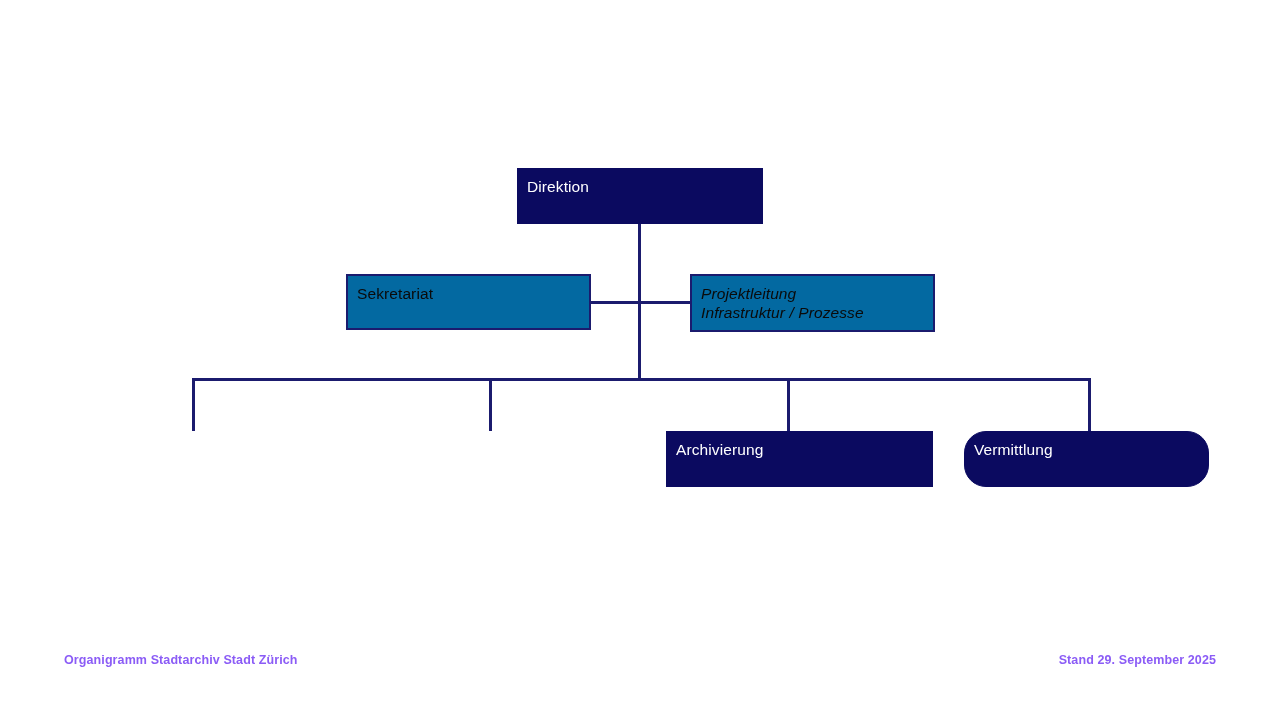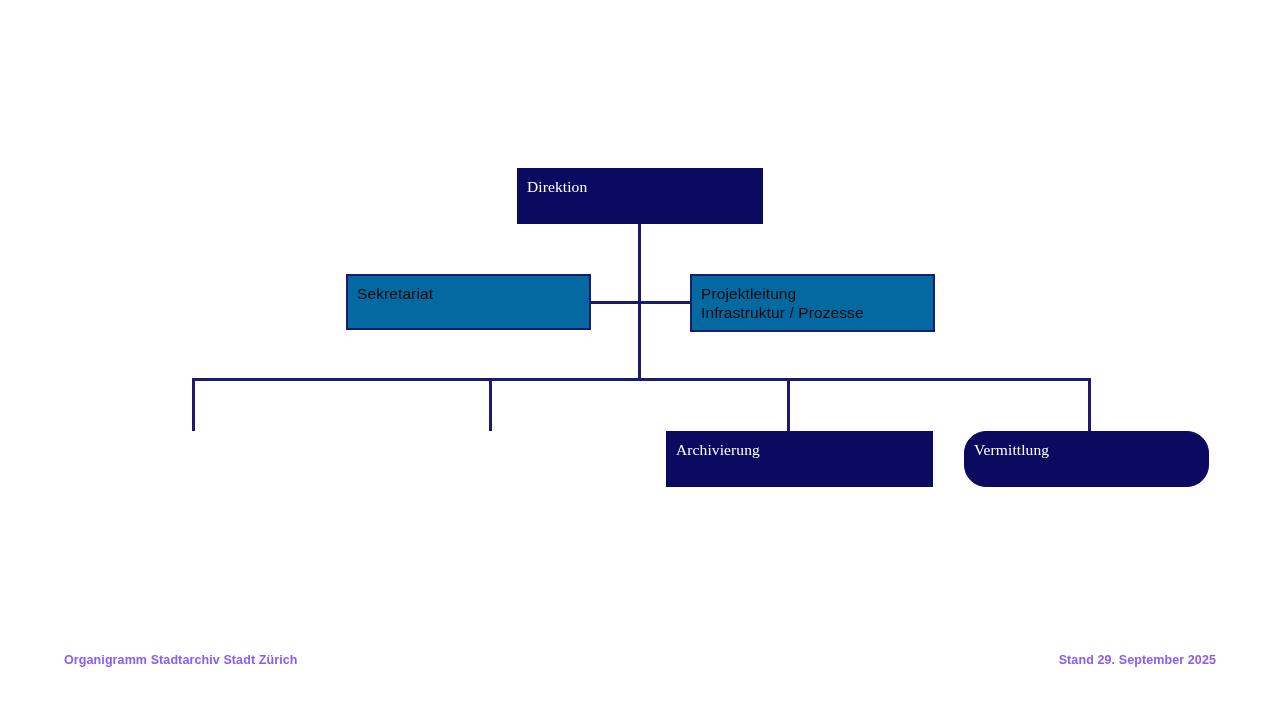--- a/index.html
+++ b/index.html
@@ -38,21 +38,20 @@
     display: block;
     font-size: 15.5px;
     line-height: 19px;
     letter-spacing: 0.1px;
     white-space: pre-line;
   }
 
   .node.filled {
     background: #0b0a60;
     border: 1px solid #0b0a60;
-    font-family: Liberation Serif, serif;
   }
   .node.filled .node-label {
     color: #ffffff;
     font-weight: 400;
   }
 
   .node.outlined {
     background: #0369a1;
     border: 2px solid #1b1b6e;
   }
@@ -91,21 +90,21 @@
   <div class="line vline" style="left:1088px; top:378px; height:53px;"></div>
 
   <div class="node filled" style="left:517px; top:168px; width:246px; height:56px;">
     <span class="node-label">Direktion</span>
   </div>
 
   <div class="node outlined" style="left:346px; top:274px; width:245px; height:56px;">
     <span class="node-label">Sekretariat</span>
   </div>
 
-  <div class="node outlined" style="left:690px; top:274px; width:245px; height:58px;">
+  <div class="node outlined" style="left:690px; top:274px; width:245px; height:58px;font-style:italic;">
     <span class="node-label">Projektleitung
 Infrastruktur / Prozesse</span>
   </div>
 
 
 
   <div class="node filled" style="left:666px; top:431px; width:267px; height:56px;">
     <span class="node-label">Archivierung</span>
   </div>
 

